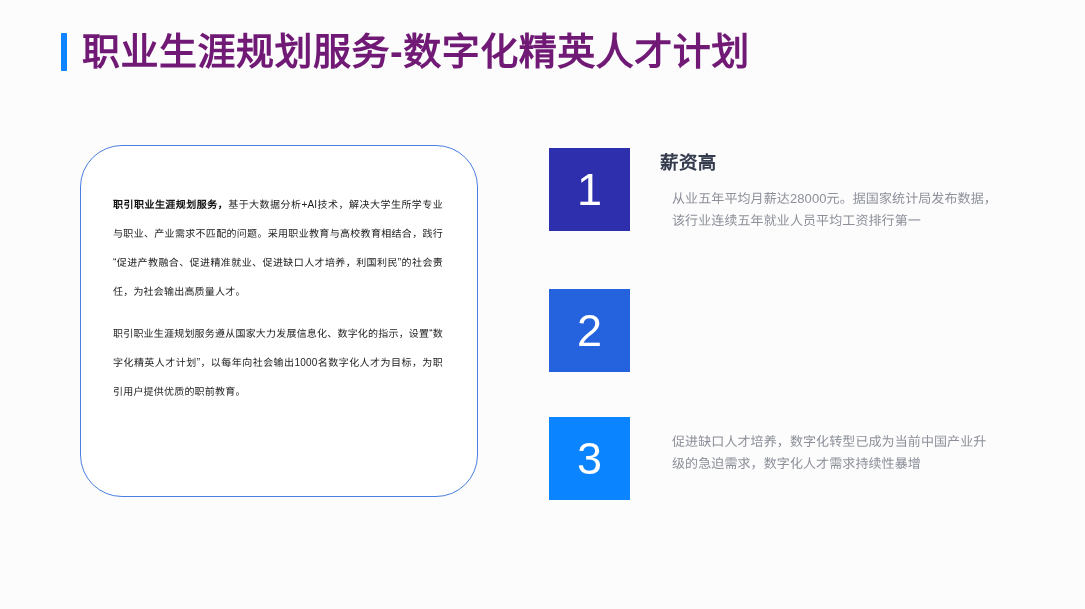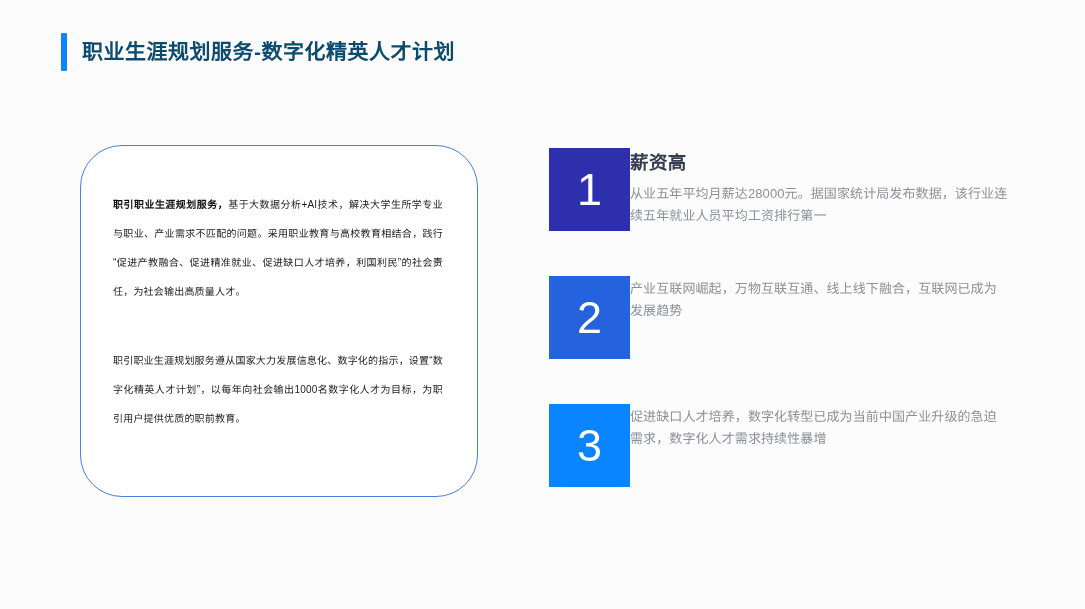--- a/index.html
+++ b/index.html
@@ -35,24 +35,24 @@
   }
   .title-bar {
     width: 6px;
     height: 38px;
     background: #0a84ff;
     border-radius: 1px;
     flex: 0 0 auto;
   }
   .title-text {
     margin-left: 15px;
-    font-size: 21px;
+    font-size: 38px;
     line-height: 38px;
     font-weight: bold;
-    color: #0c4a6e;
+    color: #701a75;
     letter-spacing: 0.5px;
     white-space: nowrap;
   }
 
   
   .info-card {
     position: absolute;
     left: 80px;
     top: 145px;
     width: 398px;
@@ -65,21 +65,21 @@
   }
   .card-para {
     margin: 0;
     font-size: 10px;
     line-height: 29px;
     color: #1c1c1c;
     text-align: justify;
     letter-spacing: 0.2px;
   }
   .card-para.second {
-    margin-top: 40px;
+    margin-top: 13px;
   }
   .card-para b {
     font-weight: bold;
     color: #111111;
   }
 
   
   .features {
     position: absolute;
     left: 549px;
@@ -101,37 +101,38 @@
     display: flex;
     align-items: center;
     justify-content: center;
     color: #ffffff;
     font-size: 45px;
     font-weight: 400;
     line-height: 1;
     font-family: "Liberation Sans", "DejaVu Sans", sans-serif;
   }
   .feature-body {
+    padding-left: 30px;
     padding-top: 2px;
     flex: 1 1 auto;
     min-width: 0;
   }
   .feature-title {
     font-size: 18.5px;
     font-weight: bold;
     color: #343c4e;
     line-height: 26px;
     letter-spacing: 0.4px;
     margin: 0 0 7px 0;
   }
   .feature-desc {
     font-size: 13px;
     line-height: 22px;
     color: #8d9099;
-    margin: 0;
+    margin: 12px;
     letter-spacing: 0.1px;
   }
 </style>
 </head>
 <body style="background: rgb(252, 252, 253);">
 
 <div class="slide">
 
   <div class="title-row">
     <div class="title-bar" style="background: rgb(10, 132, 255);"></div>
@@ -149,21 +150,20 @@
       <div class="feature-num" style="background: rgb(46, 47, 173);">1</div>
       <div class="feature-body">
         <div class="feature-title">薪资高</div>
         <div class="feature-desc">从业五年平均月薪达28000元。据国家统计局发布数据，该行业连续五年就业人员平均工资排行第一</div>
       </div>
     </div>
 
     <div class="feature">
       <div class="feature-num" style="background: rgb(37, 99, 222);">2</div>
       <div class="feature-body">
-        <div class="feature-desc">产业互联网崛起，万物互联互通、线上线下融合，互联网已成为发展趋势</div>
       </div>
     </div>
 
     <div class="feature">
       <div class="feature-num" style="background: rgb(10, 132, 255);">3</div>
       <div class="feature-body">
         <div class="feature-desc">促进缺口人才培养，数字化转型已成为当前中国产业升级的急迫需求，数字化人才需求持续性暴增</div>
       </div>
     </div>
 

